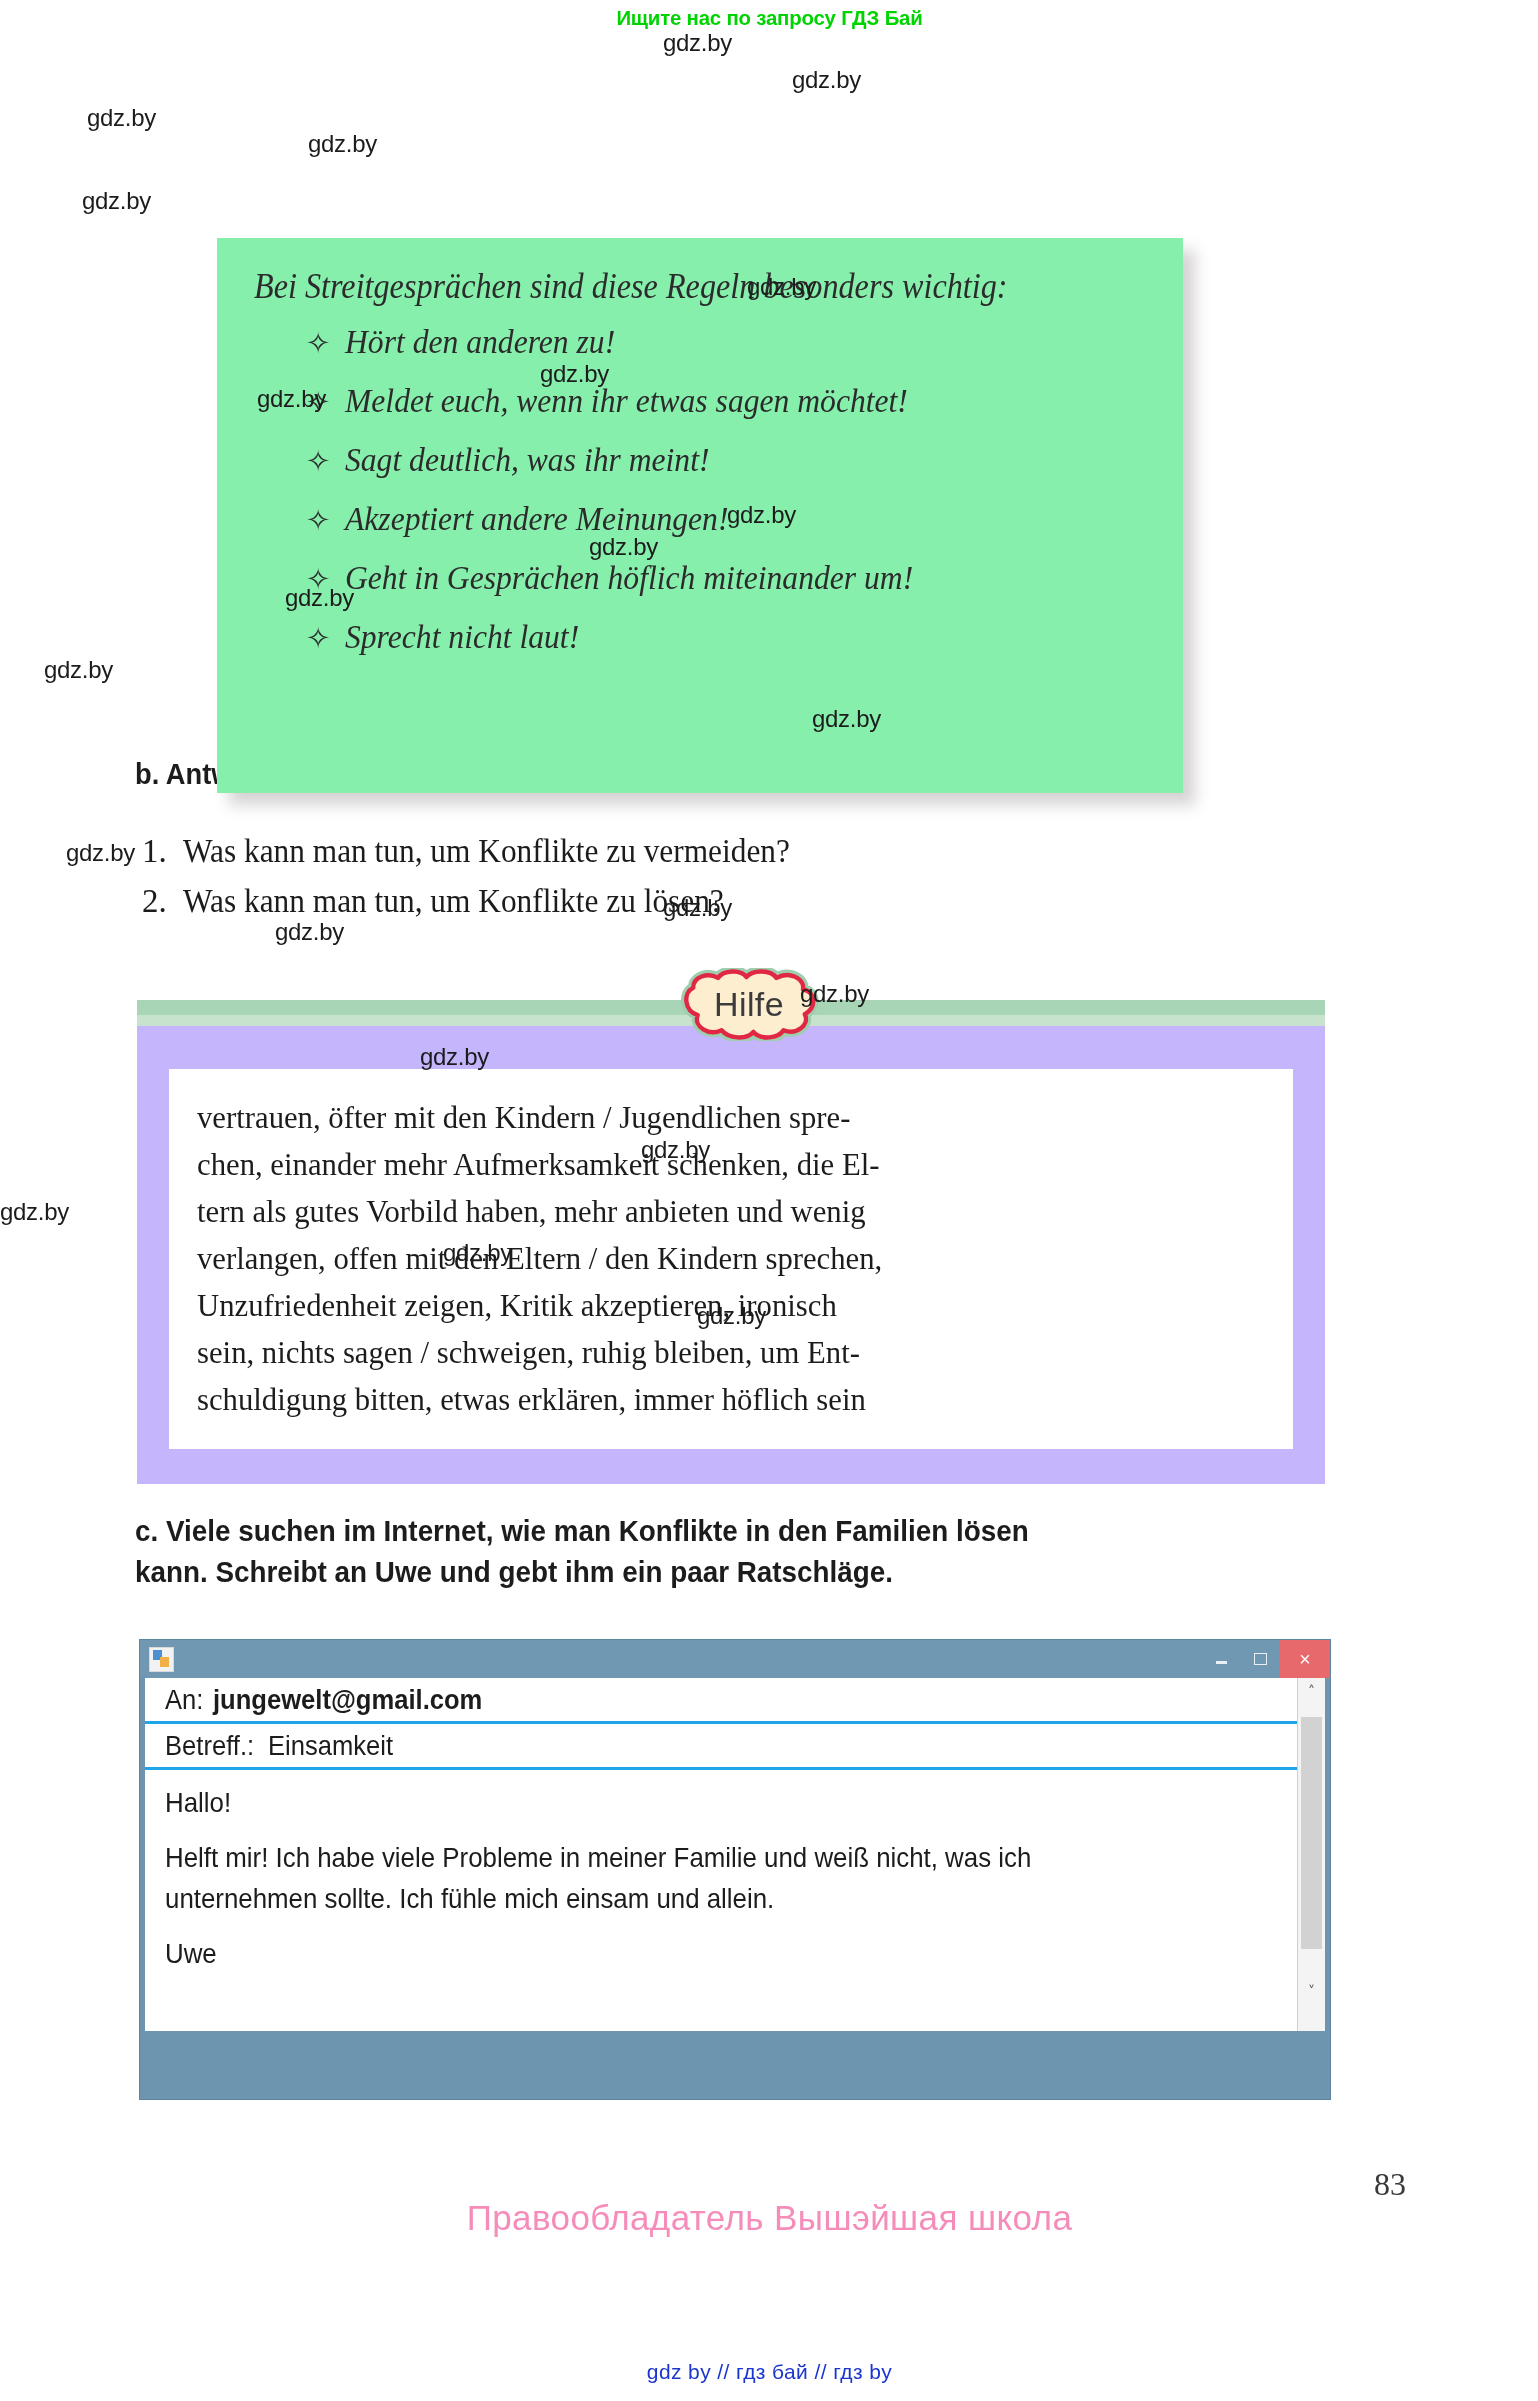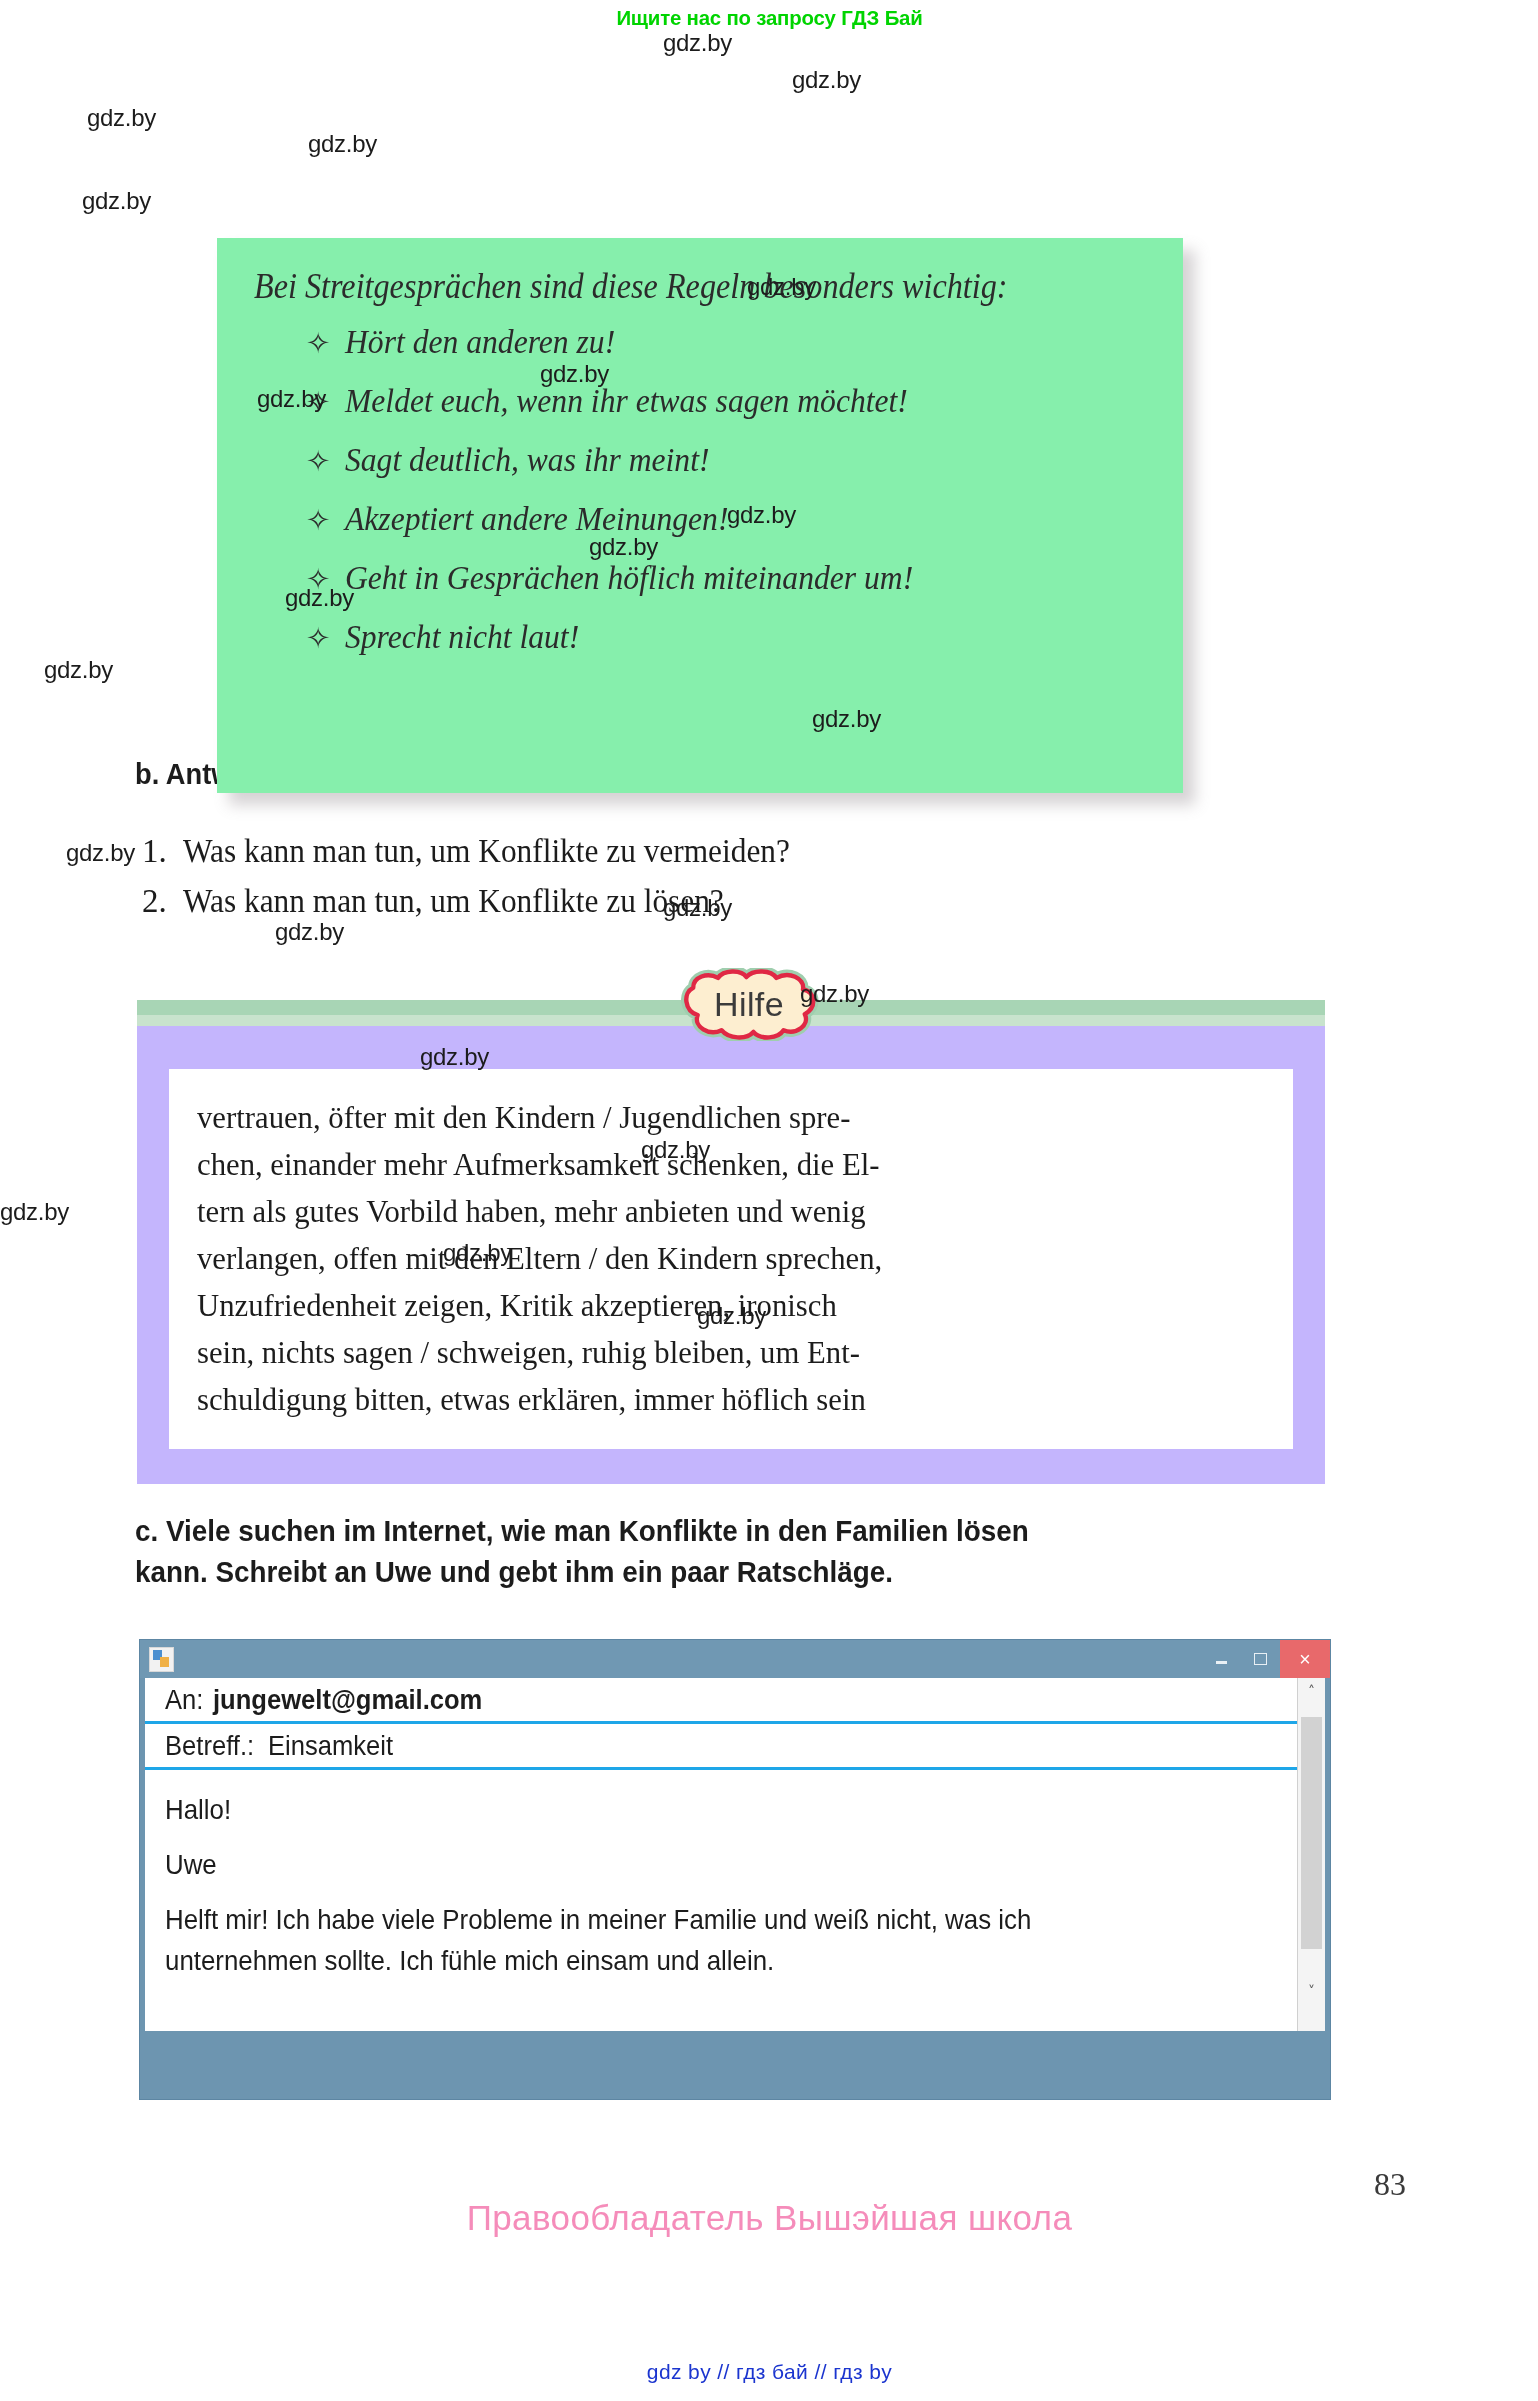--- a/index.html
+++ b/index.html
@@ -335,21 +335,20 @@
     transform: scaleX(0.93);
     transform-origin: left center;
   }
   .mw-row .val.normal { font-weight: normal; }
   .mw-body {
     padding: 12.4px 19.5px 0 19.5px;
     font-family: "Liberation Sans", sans-serif;
     font-size: 27.5px;
     color: #1c1c1c;
     line-height: 41px;
-    margin-top: 7px;
   }
   .mw-body p { margin: 0 0 14px 0; }
   .mw-body p span {
     display: block;
     transform: scaleX(0.94);
     transform-origin: left center;
     white-space: nowrap;
   }
 
   .mw-scroll {
@@ -514,25 +513,25 @@
       </div>
       <div class="mw-row">
         <span class="lbl">Betreff.:</span>
         <span class="val normal">Einsamkeit</span>
       </div>
       <div class="mw-body">
         <p>
           <span>Hallo!</span>
         </p>
         <p>
-          <span>Uwe</span>
+          <span>Helft mir! Ich habe viele Probleme in meiner Familie und weiß nicht, was ich</span>
+          <span>unternehmen sollte. Ich fühle mich einsam und allein.</span>
         </p>
         <p>
-          <span>Helft mir! Ich habe viele Probleme in meiner Familie und weiß nicht, was ich</span>
-          <span>unternehmen sollte. Ich fühle mich einsam und allein.</span>
+          <span>Uwe</span>
         </p>
       </div>
     </div>
     <div class="mw-scroll">
       <div class="sc-arrow up">˄</div>
       <div class="sc-thumb"></div>
       <div class="sc-arrow down">˅</div>
     </div>
   </div>
 </div>

